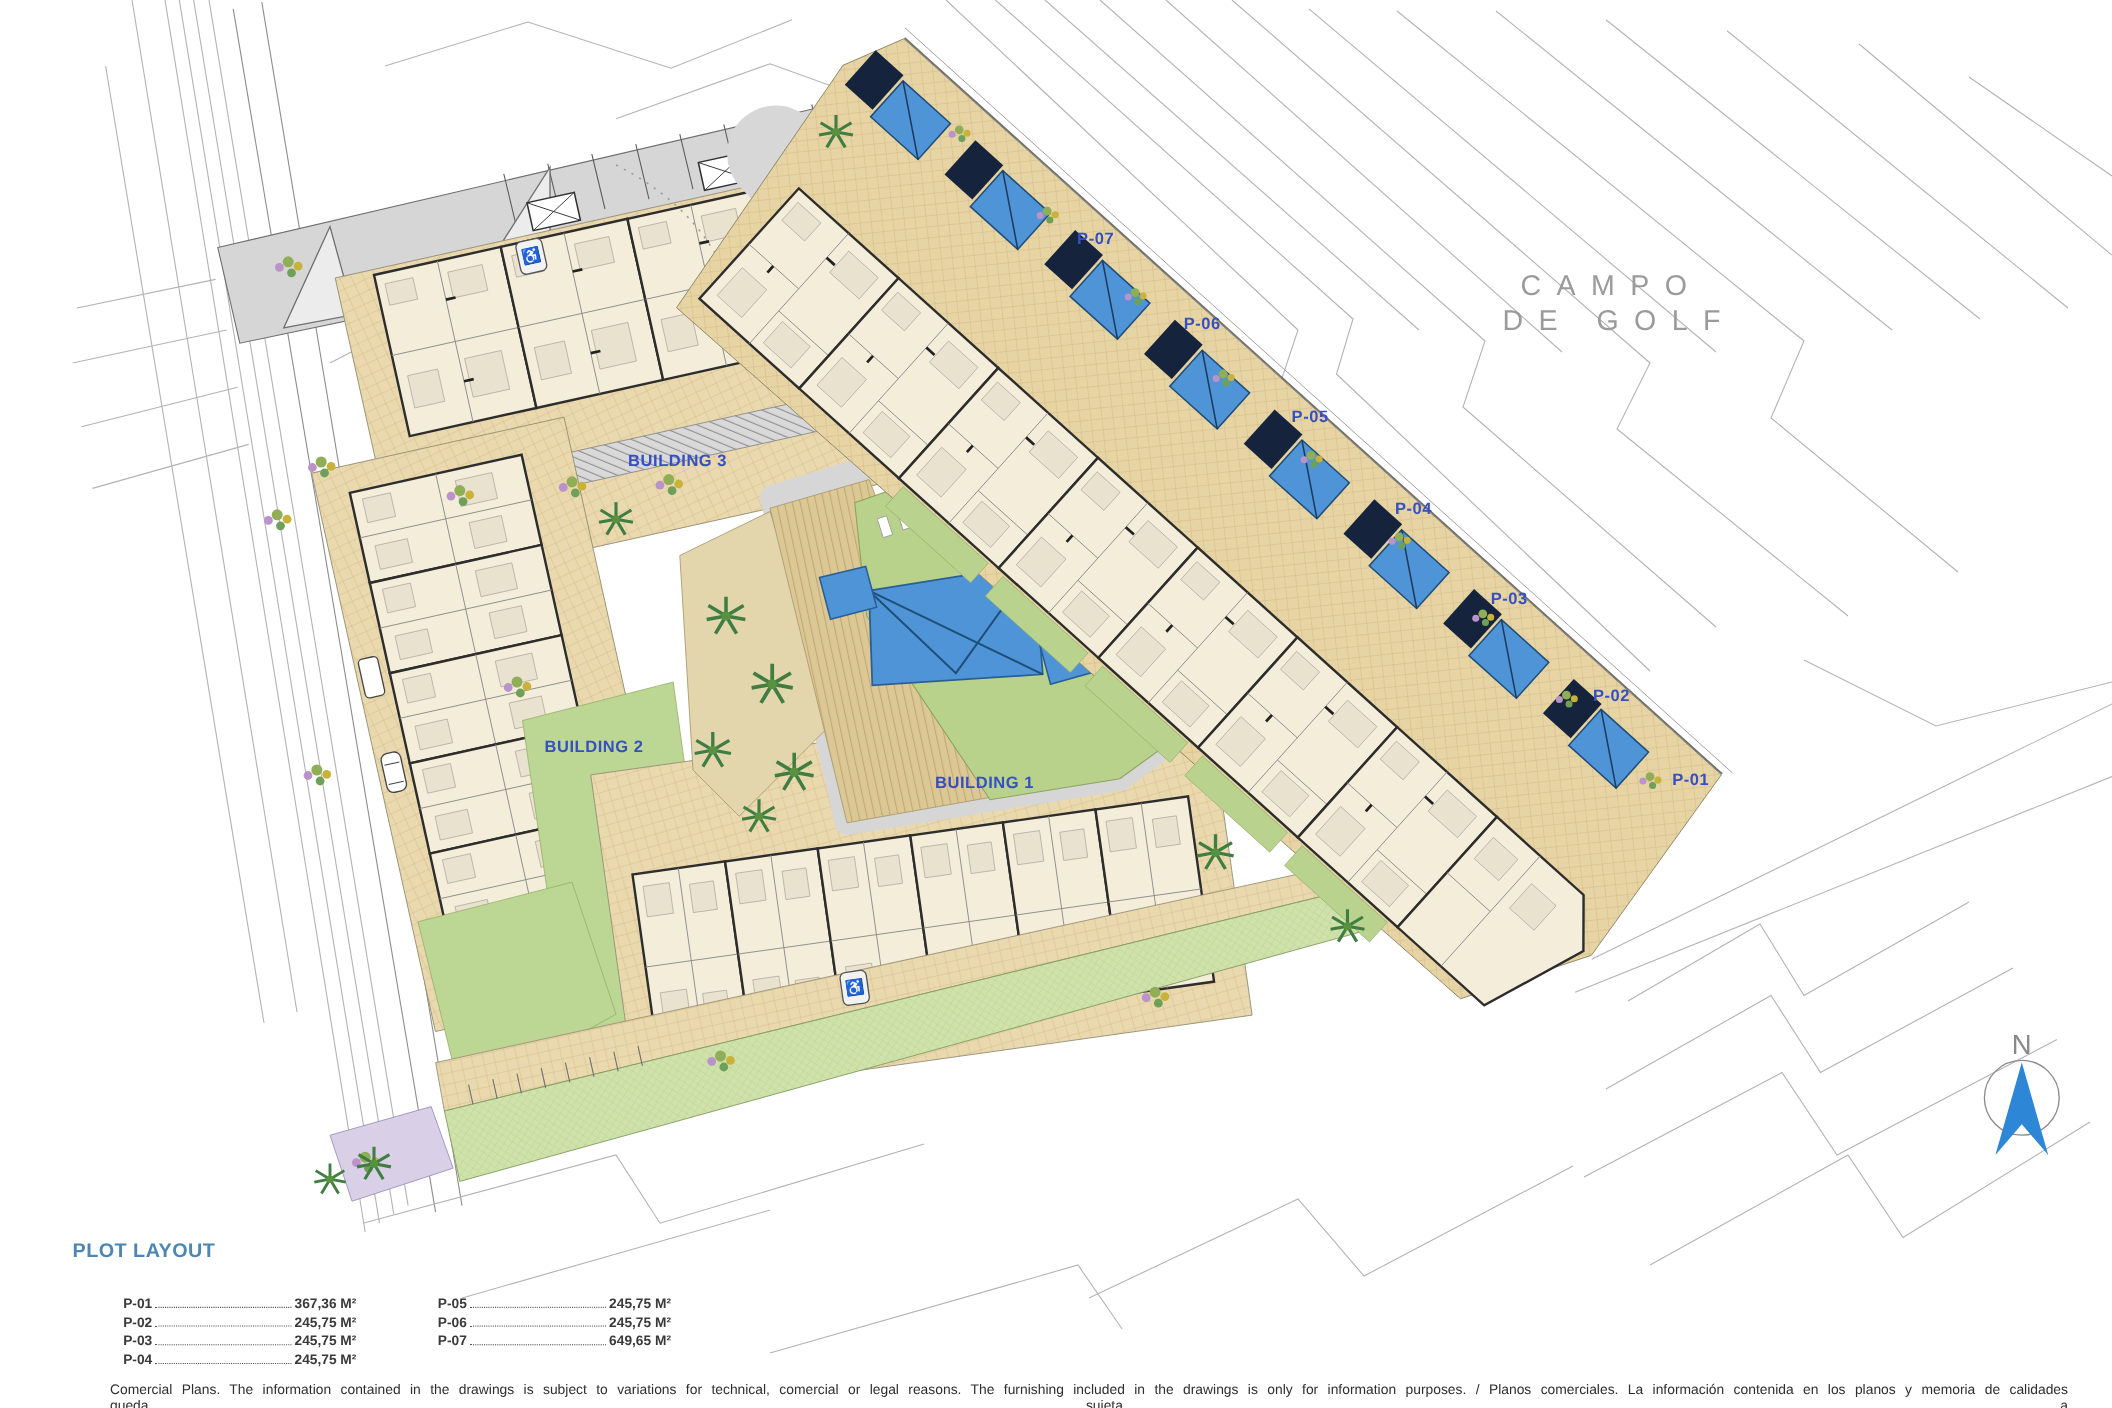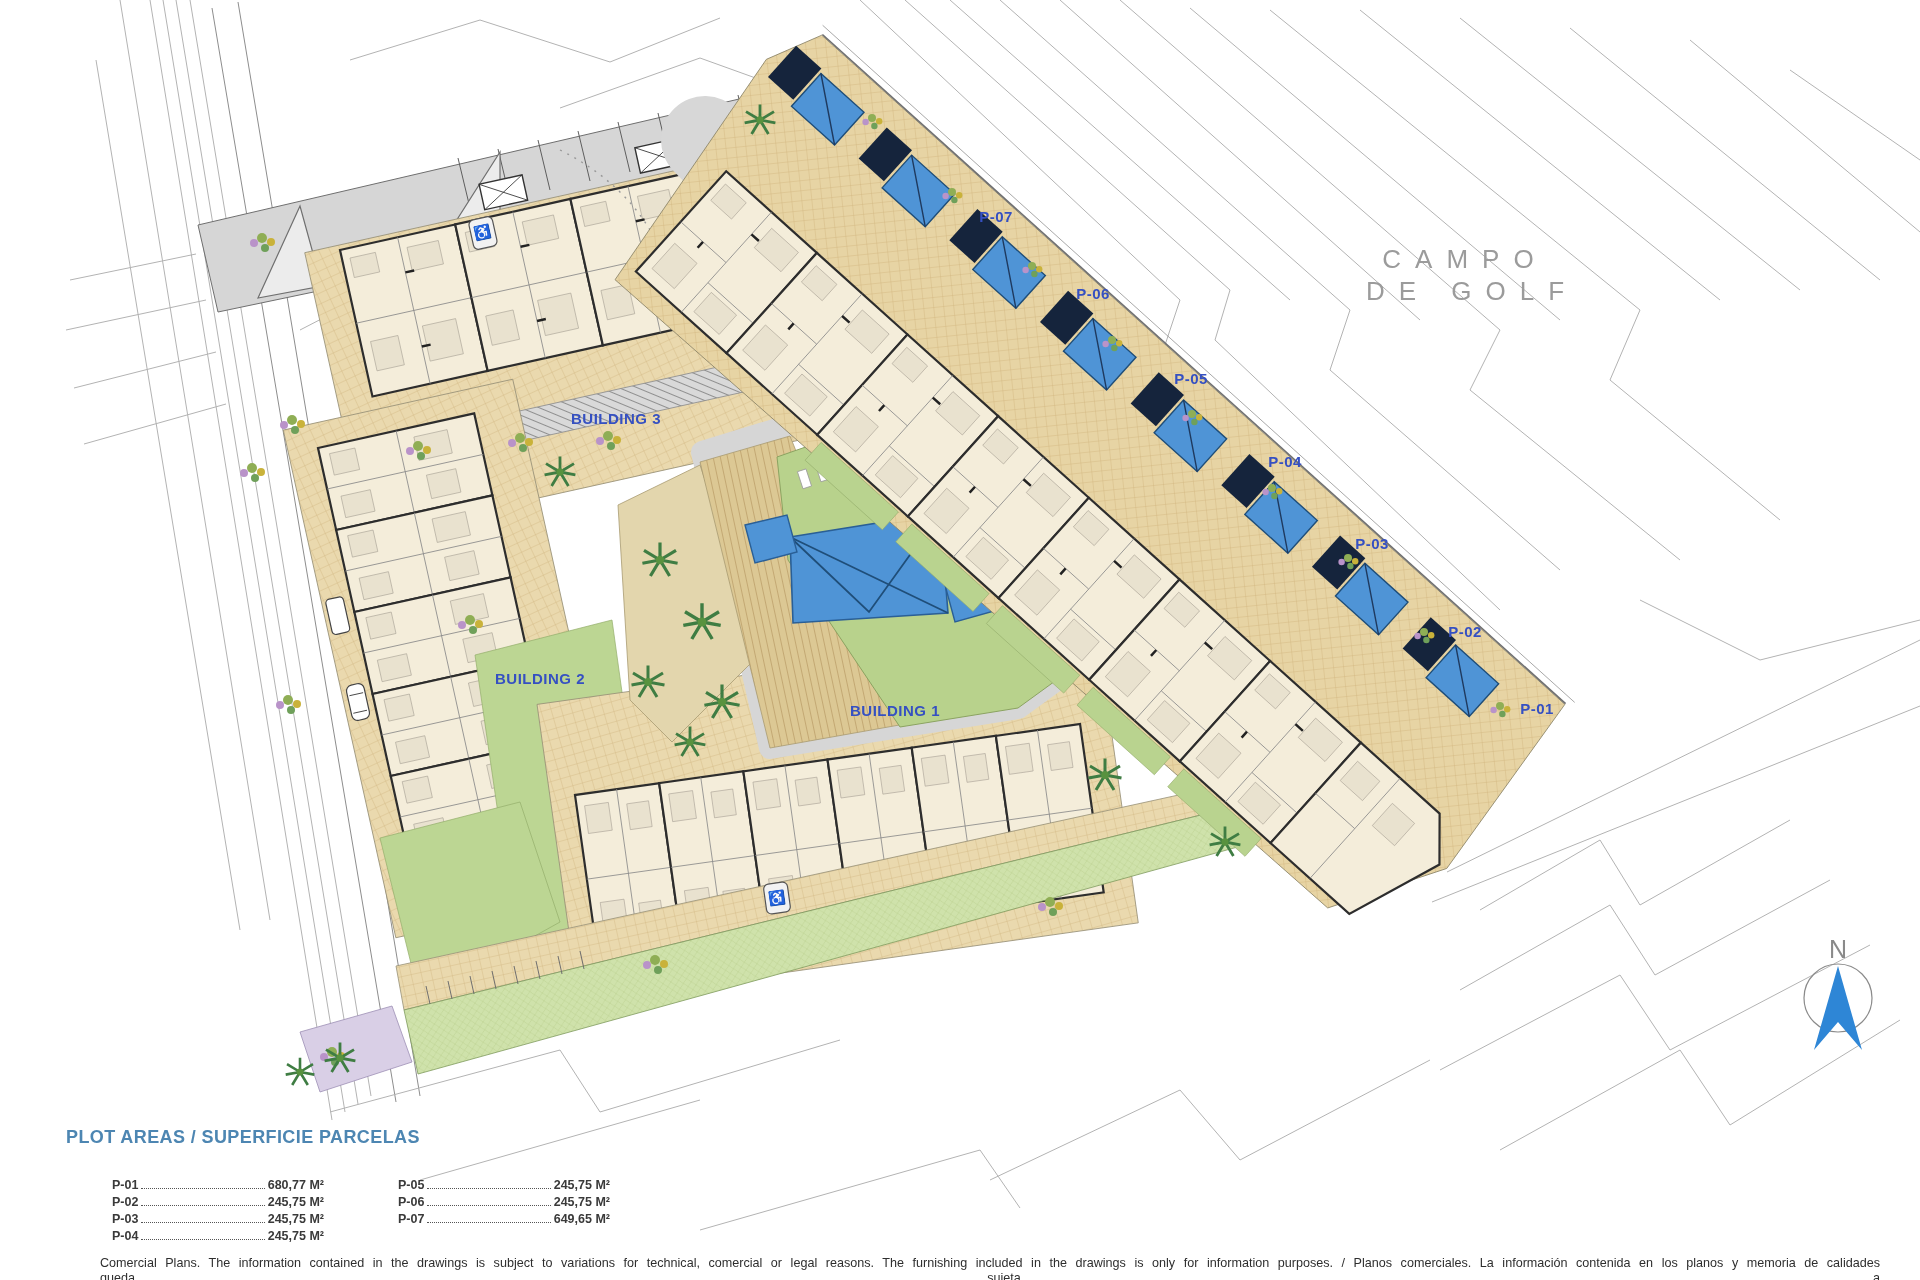--- a/index.html
+++ b/index.html
@@ -365,29 +365,29 @@
   </g>
 
   <g>
     <text class="north-label" x="1838" y="958" text-anchor="middle">N</text>
     <circle cx="1838" cy="998" r="34" fill="none" stroke="#8a8a8a" stroke-width="1.2"></circle>
     <polygon points="1838,966 1862,1050 1838,1022 1814,1050" fill="#2e86d6"></polygon>
   </g>
 </svg>
 
 <div id="legend">
-  <div class="legend-title">PLOT AREAS / SUPERFICIE PARCELAS</div>
+  <div class="legend-title">PLOT LAYOUT</div>
 </div>
 
 <div id="plot-table">
   <div class="plot-col">
     <div class="plot-row">
       <span>P-01</span>
           <span class="dots"></span>
-          <span>680,77 M²</span>
+          <span>367,36 M²</span>
     </div>
     <div class="plot-row">
       <span>P-02</span>
           <span class="dots"></span>
           <span>245,75 M²</span>
     </div>
     <div class="plot-row">
       <span>P-03</span>
           <span class="dots"></span>
           <span>245,75 M²</span>

